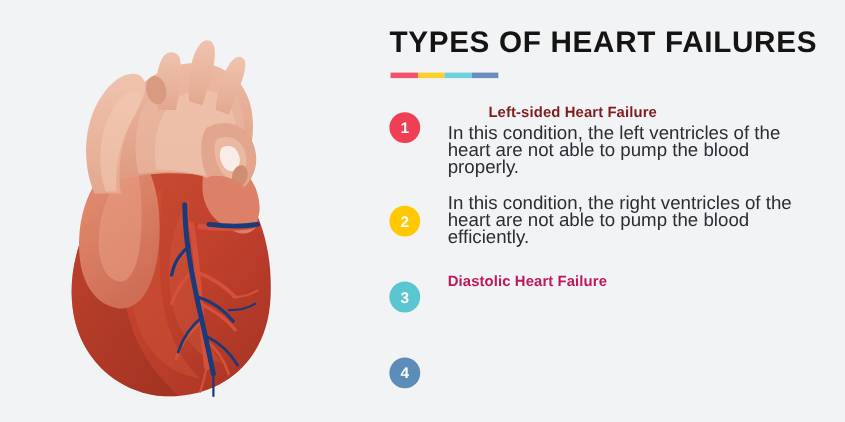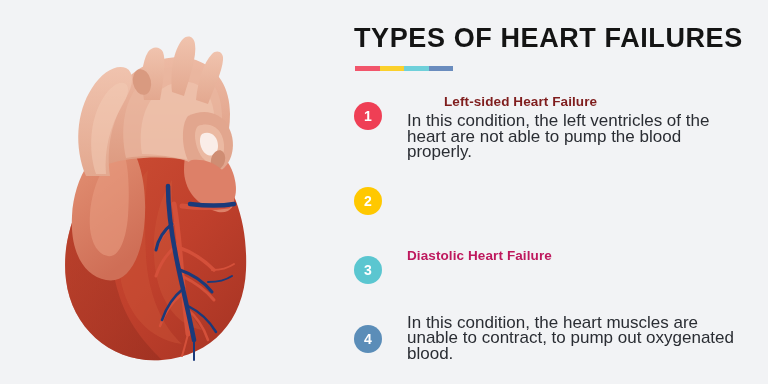--- a/index.html
+++ b/index.html
@@ -262,27 +262,27 @@
     <ul class="items-list">
 
       <li class="item-row">
         <div class="item-badge" style="background: rgb(239, 63, 85);">1</div>
         <h2 class="item-heading" style="color: #7f1d1d; padding-left: 37px;">Left-sided Heart Failure</h2>
         <p class="item-desc">In this condition, the left ventricles of the heart are not able to pump the blood properly.</p>
       </li>
 
       <li class="item-row">
         <div class="item-badge" style="background: rgb(255, 200, 0);">2</div>
+        <p class="item-desc">In this condition, the right ventricles of the heart are not able to pump the blood efficiently.</p>
       </li>
 
       <li class="item-row">
         <div class="item-badge" style="background: rgb(91, 198, 208);">3</div>
         <h2 class="item-heading" style="color: #be185d;">Diastolic Heart Failure</h2>
       </li>
 
       <li class="item-row">
         <div class="item-badge" style="background: rgb(91, 141, 184);">4</div>
-        <p class="item-desc">In this condition, the heart muscles are unable to contract, to pump out oxygenated blood.</p>
       </li>
 
     </ul>
   </div>
 </div>
 
 </body></html>

